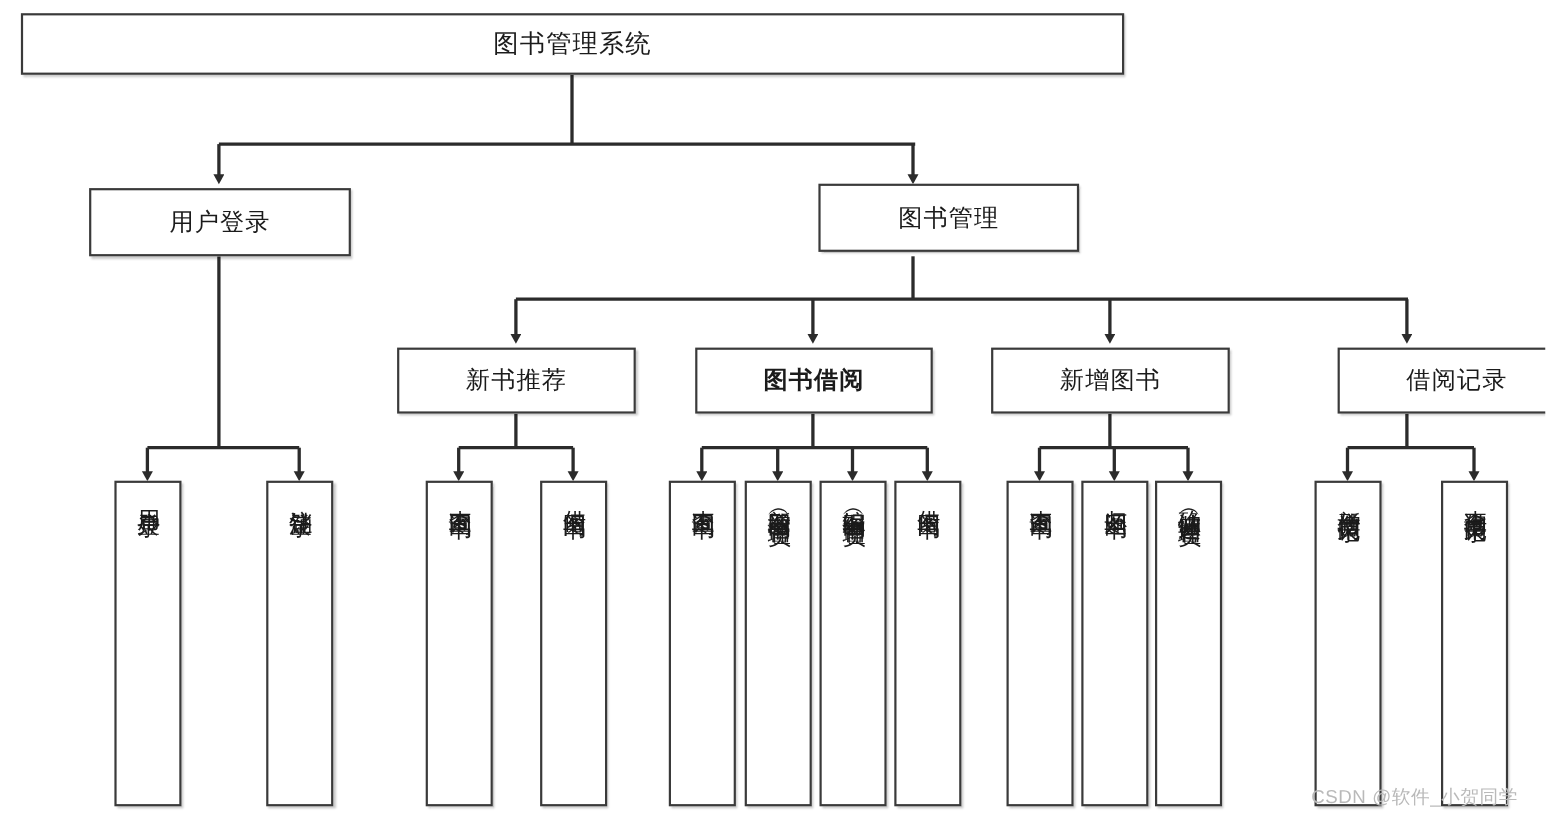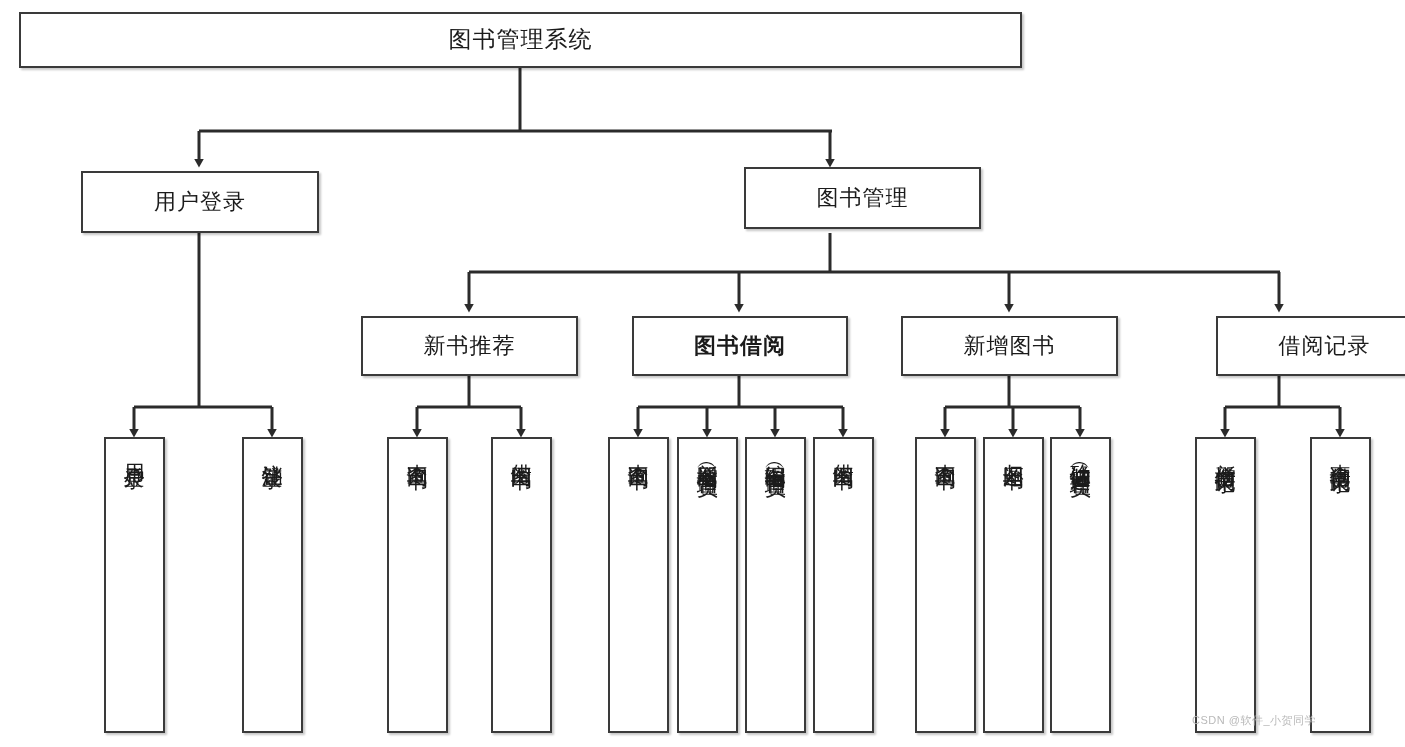--- a/index.html
+++ b/index.html
@@ -56,21 +56,21 @@
     font-size: 21px;
     line-height: 1.32;
     letter-spacing: 2px;
     white-space: nowrap;
     color: #1b1b1b;
   }
   .watermark {
     position: absolute;
     left: 1192px;
     top: 713px;
-    font-size: 11px;
+    font-size: 17px;
     color: #b9b9b9;
     white-space: nowrap;
     z-index: 3;
     letter-spacing: 0.5px;
   }
 </style>
 </head>
 <body>
 
 <div id="canvas">

